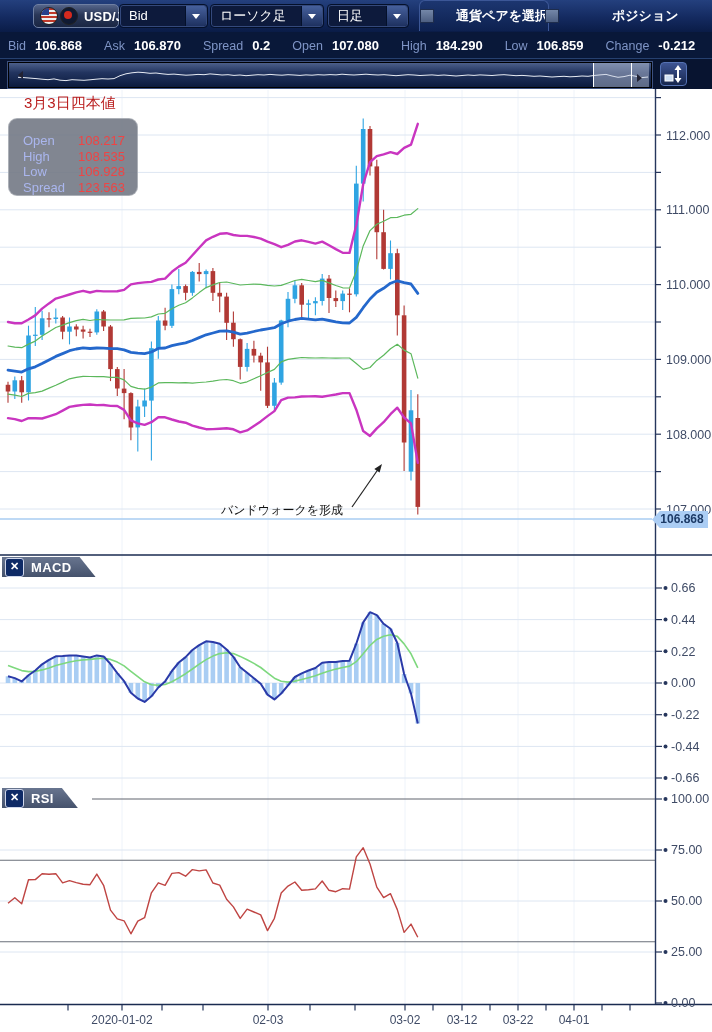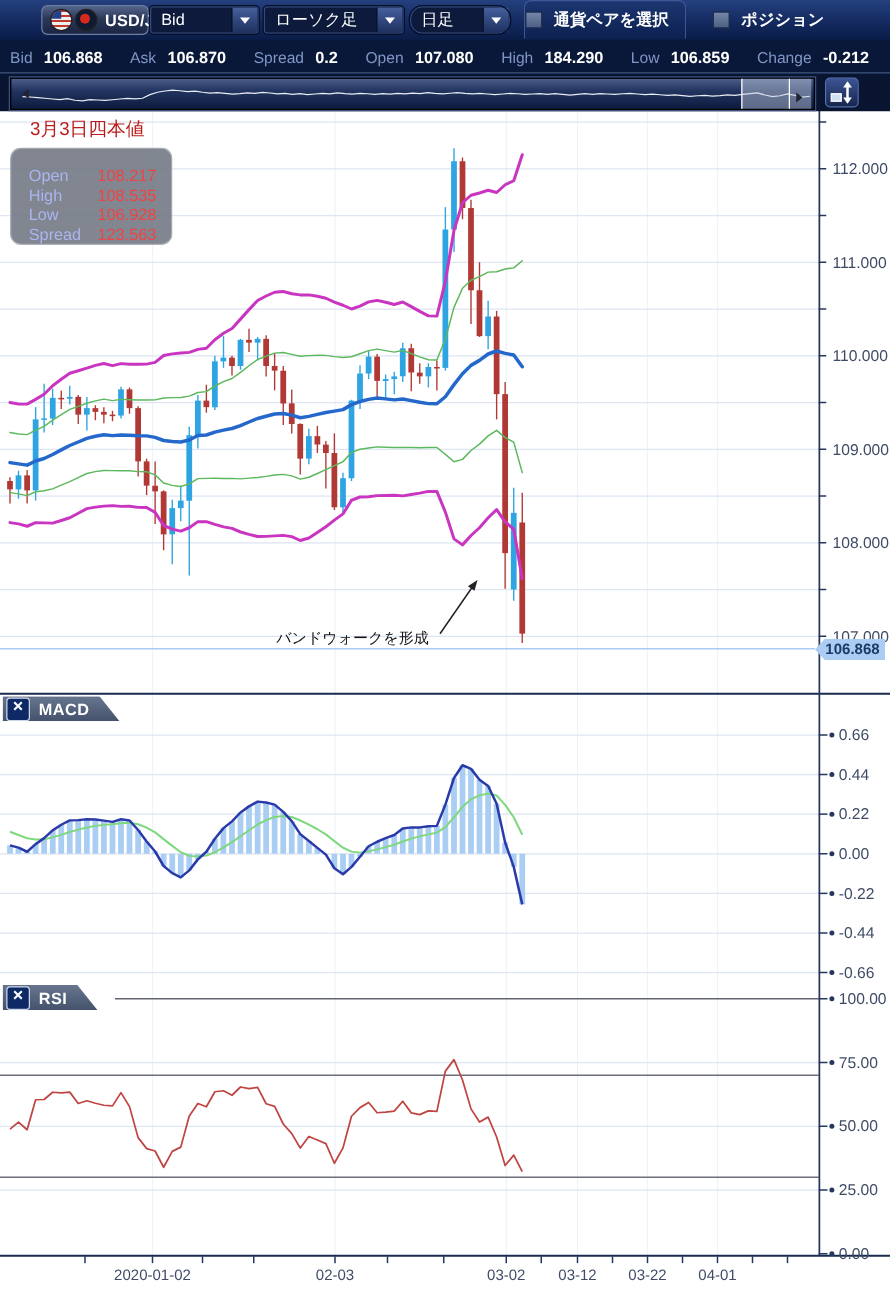--- a/index.html
+++ b/index.html
@@ -22,27 +22,27 @@
   #flag-jp:before{content:"";position:absolute;left:3px;top:3px;width:8px;height:8px;border-radius:50%;background:#d42a1e;}
   #pair-label{color:#fff;font-weight:bold;font-size:13px;letter-spacing:.2px;}
   .select{position:absolute;top:5px;height:22px;background:#0d1a3c;border:1px solid #34497c;outline:1px solid #04102a;
     border-radius:3px;display:flex;align-items:stretch;cursor:pointer;box-sizing:border-box;}
   .sel-text{color:#fff;font-size:13px;line-height:20px;padding:0 8px;flex:1;overflow:hidden;white-space:nowrap;}
   .sel-arrow{width:20px;border-left:1px solid #04102a;background:linear-gradient(#46609c,#1e3160);
     display:flex;align-items:center;justify-content:center;border-radius:0 2px 2px 0;}
   .sel-arrow:after{content:"";width:0;height:0;border:4px solid transparent;border-top:5px solid #fff;margin-top:4px;}
   #sel-bid{left:120px;width:87px;}
   #sel-type{left:211px;width:112px;}
-  #sel-tf{left:328px;width:80px;border-radius:10px;}
+  #sel-tf{left:328px;width:80px;}
   #pairsel-panel{position:absolute;left:419px;top:0;width:130px;height:31px;
     background:linear-gradient(#1c3670,#0d2150);border:1px solid #3c5797;border-bottom:none;
-    border-radius:6px 6px 0 0;display:flex;align-items:center;justify-content:flex-start;cursor:pointer;box-sizing:border-box;}
+    border-radius:6px 6px 0 0;display:flex;align-items:center;justify-content:space-between;cursor:pointer;box-sizing:border-box;}
   .checkbox{width:12px;height:12px;background:linear-gradient(#7487a8,#4d5f82);border:1px solid #1e2d4d;margin-right:9px;flex:0 0 auto;}
   .chk-label{color:#fff;font-size:13px;font-weight:bold;}
-  #position-toggle{position:absolute;left:570px;top:0;height:31px;display:flex;align-items:center;cursor:pointer;}
+  #position-toggle{position:absolute;left:545px;top:0;height:31px;display:flex;align-items:center;cursor:pointer;gap:44px;}
   
   #ministrip{position:absolute;left:0;top:58px;width:712px;height:30px;background:#081430;z-index:30;border-top:1px solid #26406f;}
   #minitrack{position:absolute;left:8px;top:3px;width:642px;height:24px;border:1px solid #000;outline:1px solid #3c507e;
     background:linear-gradient(#4c5f8a 0%,#22345f 40%,#0c1b3e 100%);}
   #minisvg{position:absolute;left:0;top:0;}
   #mini-window{position:absolute;left:584px;top:0;width:55px;height:24px;background:rgba(195,205,225,.45);
     border-left:1px solid #fff;cursor:grab;}
   #mini-window .inner-line{position:absolute;left:37px;top:0;width:1px;height:24px;background:#fff;}
   .mini-arrow{position:absolute;top:8px;width:0;height:0;border:4px solid transparent;}
   #mini-arrow-left{left:5px;border-right:5px solid #223;}

